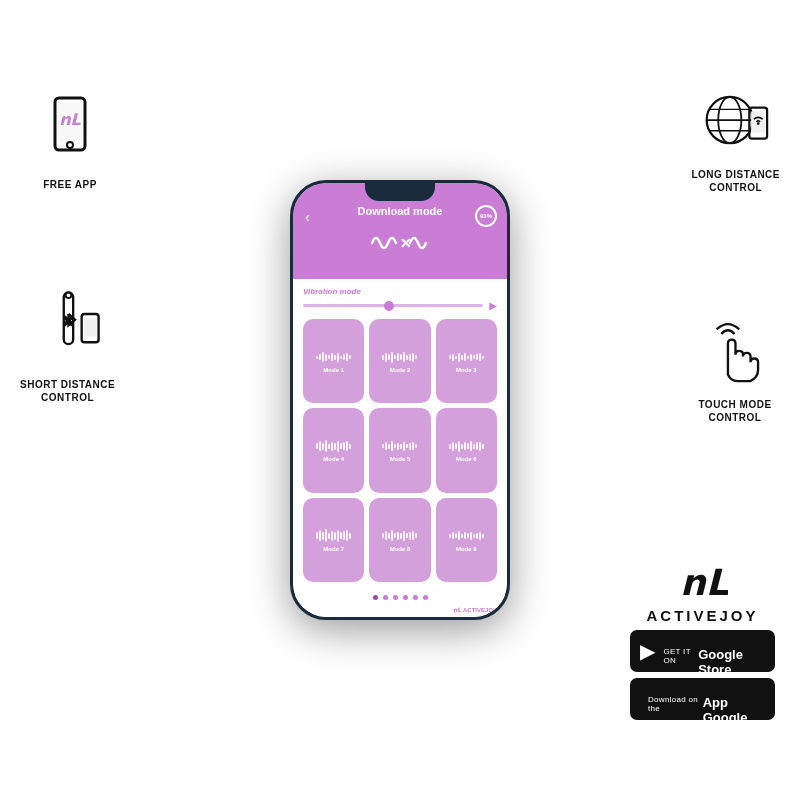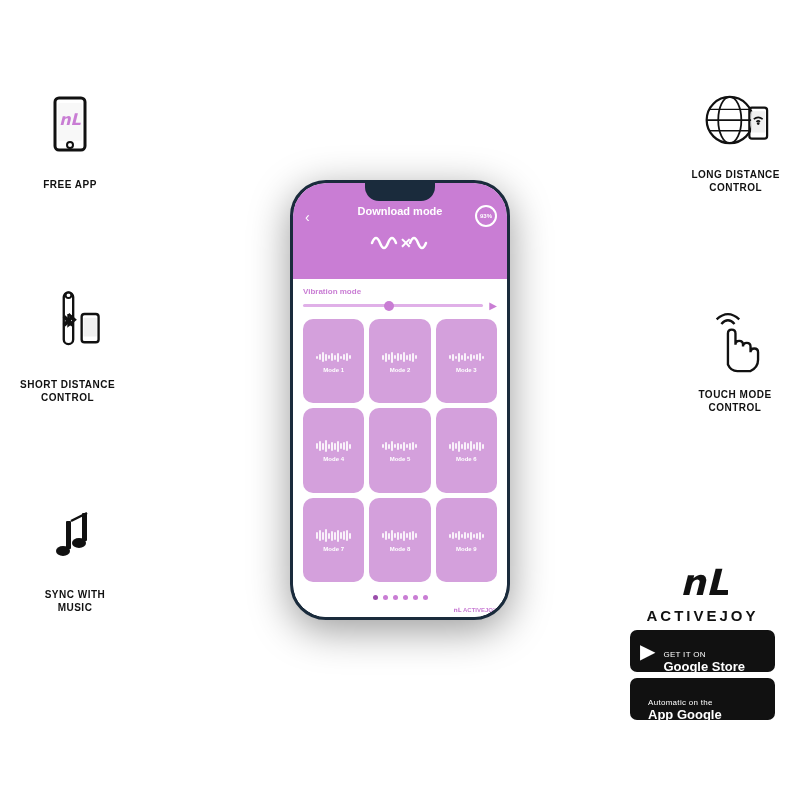--- a/index.html
+++ b/index.html
@@ -120,20 +120,21 @@
       padding: 8px 10px;
       display: flex;
       flex-direction: column;
     }
 
     .vibration-label {
       color: #c97dd4;
       font-size: 8px;
       font-weight: bold;
       margin-bottom: 4px;
+      font-style: italic;
     }
 
     .slider-row {
       display: flex;
       align-items: center;
       gap: 6px;
       margin-bottom: 8px;
     }
 
     .slider-track {
@@ -270,21 +271,21 @@
       top: 500px;
     }
 
     .feature-long-distance {
       right: 20px;
       top: 80px;
     }
 
     .feature-touch-mode {
       right: 25px;
-      top: 300px;
+      top: 310px;
     }
 
     
     .right-brand {
       position: absolute;
       right: 25px;
       bottom: 80px;
       display: flex;
       flex-direction: column;
       align-items: center;
@@ -303,21 +304,21 @@
       cursor: pointer;
     }
 
     .store-badge-icon {
       font-size: 20px;
       color: #fff;
     }
 
     .store-badge-text {
       display: flex;
-      flex-direction: column;
+      flex-direction: row;
       margin-top: 22px;
     }
 
     .store-badge-line1 {
       font-size: 8px;
       color: #fff;
       letter-spacing: 0.3px;
     }
 
     .store-badge-line2 {
@@ -361,33 +362,20 @@
 
         <rect x="57" y="28" width="18" height="30" rx="3" fill="none" stroke="#111" stroke-width="2.5"></rect>
         <rect x="59" y="32" width="14" height="20" rx="1" fill="#f0f0f0"></rect>
 
         <circle cx="43" cy="8" r="3" fill="none" stroke="#111" stroke-width="2"></circle>
       </svg>
     </div>
     <div class="feature-label">SHORT DISTANCE<br>CONTROL</div>
   </div>
 
-  <div class="feature feature-sync-music">
-    <div class="feature-icon">
-      <svg width="75" height="75" viewBox="0 0 75 75">
-
-        <rect x="28" y="18" width="5" height="28" rx="1" fill="#111"></rect>
-        <ellipse cx="25" cy="48" rx="7" ry="5" fill="#111"></ellipse>
-        <rect x="44" y="10" width="5" height="28" rx="1" fill="#111"></rect>
-        <ellipse cx="41" cy="40" rx="7" ry="5" fill="#111"></ellipse>
-        <line x1="33" y1="18" x2="49" y2="10" stroke="#111" stroke-width="2.5"></line>
-      </svg>
-    </div>
-    <div class="feature-label">SYNC WITH<br>MUSIC</div>
-  </div>
 
   <div class="feature feature-long-distance">
     <div class="feature-icon">
       <svg width="90" height="85" viewBox="0 0 90 85">
 
         <circle cx="38" cy="42" r="26" fill="none" stroke="#111" stroke-width="2.5"></circle>
         <ellipse cx="38" cy="42" rx="13" ry="26" fill="none" stroke="#111" stroke-width="2"></ellipse>
         <line x1="12" y1="42" x2="64" y2="42" stroke="#111" stroke-width="2"></line>
         <line x1="15" y1="30" x2="61" y2="30" stroke="#111" stroke-width="1.5"></line>
         <line x1="15" y1="54" x2="61" y2="54" stroke="#111" stroke-width="1.5"></line>
@@ -429,21 +417,21 @@
       <div class="store-badge-icon">▶</div>
       <div class="store-badge-text">
         <span class="store-badge-line1">GET IT ON</span>
         <span class="store-badge-line2">Google Store</span>
       </div>
     </div>
 
     <div class="store-badge">
       <div class="store-badge-icon"></div>
       <div class="store-badge-text">
-        <span class="store-badge-line1">Automatic on the</span>
+        <span class="store-badge-line1">Download on the</span>
         <span class="store-badge-line2">App Google</span>
       </div>
     </div>
   </div>
 
   <div class="phone-wrapper">
     <div class="phone">
       <div class="phone-notch"></div>
       <div class="phone-screen">
 

